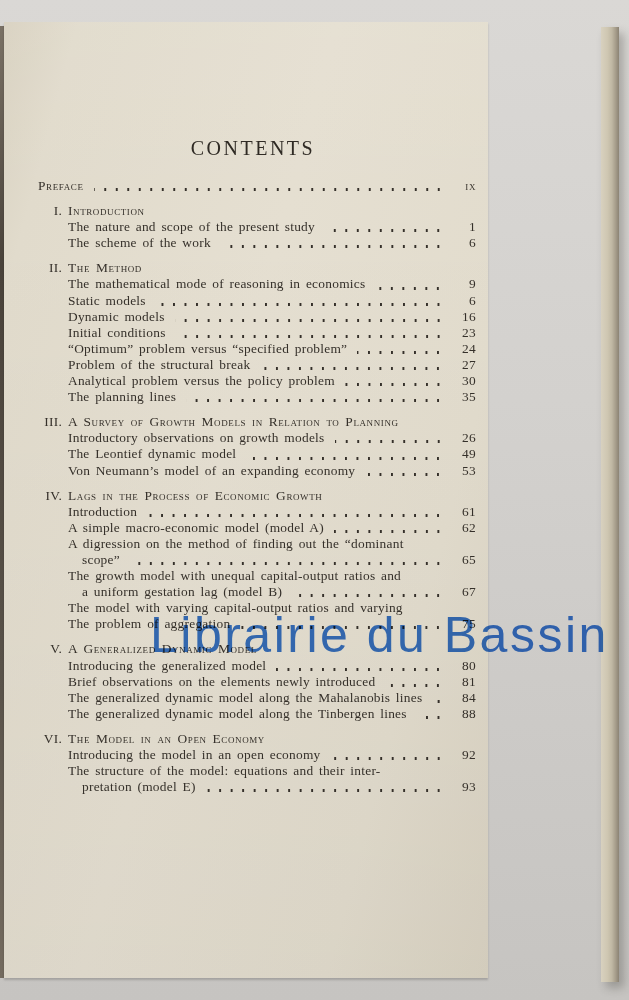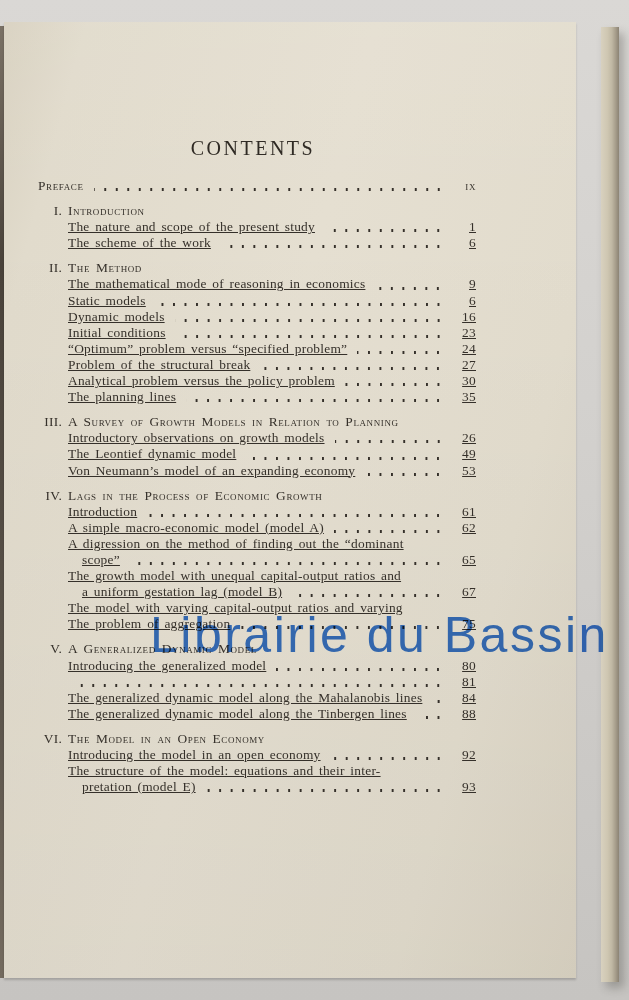--- a/index.html
+++ b/index.html
@@ -21,21 +21,21 @@
     position:absolute;left:601px;top:27px;width:18px;height:955px;
     background:linear-gradient(90deg,#d8d1bf 0%,#cfc7b2 35%,#c0b8a4 60%,#a59c8a 82%,#8b8374 100%);
     box-shadow:5px 6px 10px rgba(40,38,34,0.28);
   }
   
   .spine-edge{
     position:absolute;left:0;top:26px;width:4px;height:952px;
     background:linear-gradient(180deg,#7a7165 0%,#49423a 25%,#5a534a 70%,#746b5f 100%);
   }
   .page{
-    position:absolute;left:4px;top:22px;width:572px;height:956px;
+    position:absolute;left:4px;top:22px;width:484px;height:956px;
     background:
       linear-gradient(180deg,rgba(255,255,255,0.05) 0%,rgba(0,0,0,0.0) 20%,rgba(0,0,0,0.035) 100%),
       linear-gradient(105deg,#d8d1c0 0%,#e1dbcc 10%,#e5dfd1 45%,#e2dccd 78%,#dad3c3 100%);
     box-shadow:0 2px 2px rgba(0,0,0,0.18);
   }
   .content{
     position:absolute;left:34px;top:115px;width:438px;
     color:var(--ink);
     font-size:13.4px;line-height:16.1px;
     letter-spacing:0.25px;word-spacing:2px;
@@ -44,21 +44,21 @@
     margin:0;padding-right:8px;
     font-size:20px;font-weight:normal;letter-spacing:2.5px;
     text-align:center;line-height:22px;color:#2f2a24;
   }
   .sc{font-variant:small-caps;letter-spacing:0.6px;}
   .preface-row{margin-top:19px;}
   .section{margin-top:9px;}
   .heading-row{display:flex;}
   .numeral{flex:0 0 24px;text-align:right;margin-right:6px;white-space:nowrap;}
   .heading{white-space:nowrap;}
-  .items{padding-left:30px;text-decoration:underline;}
+  .items{padding-left:30px;}
   .line{display:flex;align-items:baseline;}
   .entry-text{white-space:nowrap;}
   .wrap-first{
     display:block;text-align:justify;text-align-last:justify;
     padding-right:14px;white-space:normal;
   }
   .cont{padding-left:14px;}
   .leader{
     flex:1 1 auto;align-self:stretch;margin:0 6px 0 10px;min-width:0;
     background-image:radial-gradient(circle,var(--ink) 1.15px,rgba(0,0,0,0) 1.35px);
@@ -273,20 +273,21 @@
     <div class="items">
               <div class="entry">
                 <div class="line">
                   <span class="entry-text">Introducing the generalized model</span>
                   <span class="leader"></span>
                   <span class="pagenum">80</span>
                 </div>
               </div>
               <div class="entry">
                 <div class="line">
+                  <span class="entry-text">Brief observations on the elements newly introduced</span>
                   <span class="leader"></span>
                   <span class="pagenum">81</span>
                 </div>
               </div>
               <div class="entry">
                 <div class="line">
                   <span class="entry-text">The generalized dynamic model along the Mahalanobis lines</span>
                   <span class="leader"></span>
                   <span class="pagenum">84</span>
                 </div>

